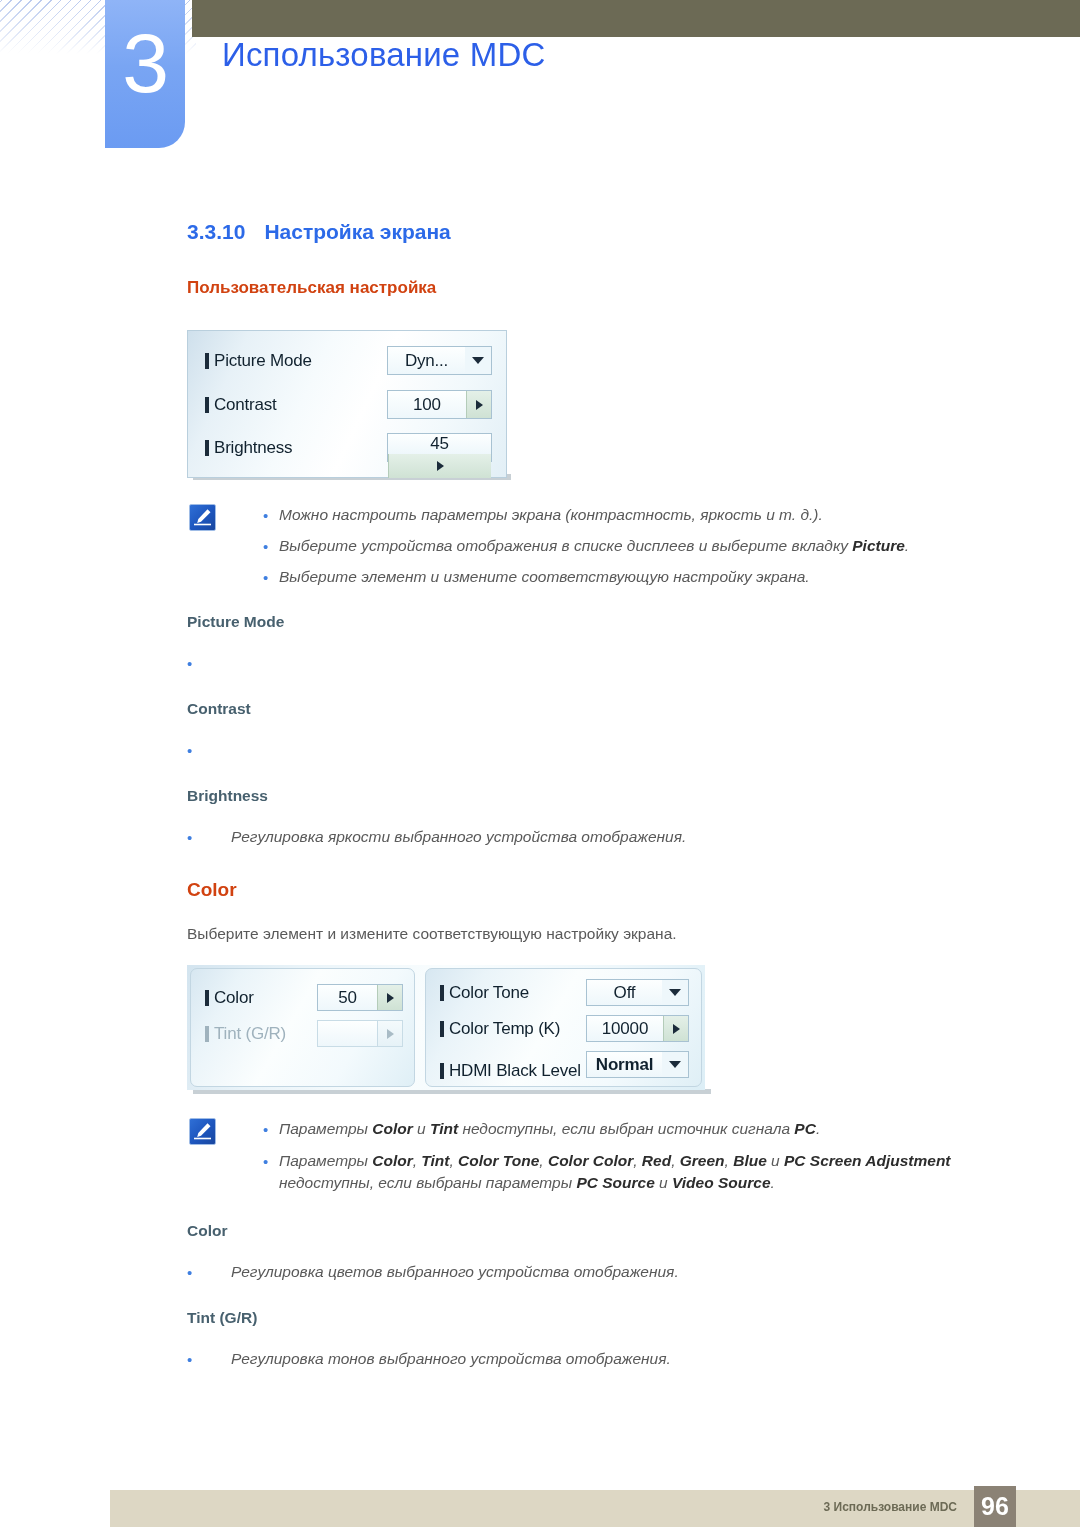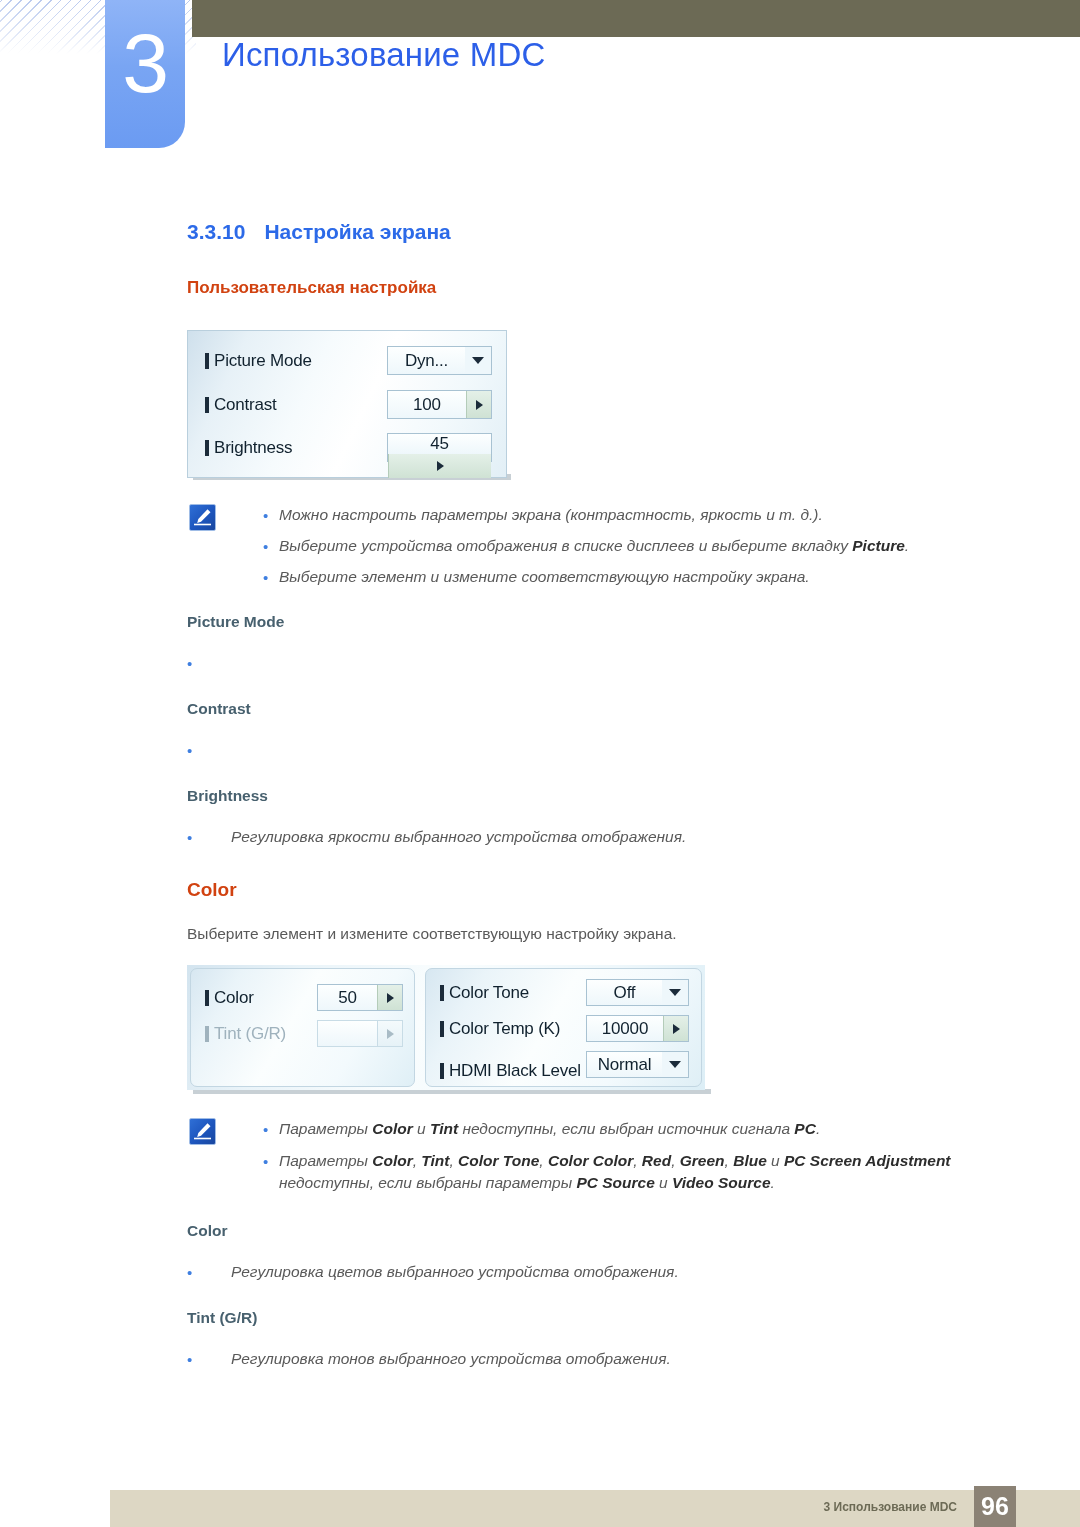--- a/index.html
+++ b/index.html
@@ -299,21 +299,21 @@
       <span class="val">10000</span>
       <span class="spin">
           <span class="tri-right"></span>
         </span>
     </div>
 
     <div class="mdc-row" style="left:14px;top:86px;margin-top:6px;">
       <span class="mdc-mark"></span>
       <span class="mdc-label">HDMI Black Level</span>
     </div>
-    <div class="mdc-field" style="left:160px;top:82px;width:103px;height:27px;">
+    <div class="mdc-field" style="left:160px;top:82px;width:103px;height:27px;font-weight:bold;">
       <span class="val">Normal</span>
       <span class="drop">
           <span class="tri-down"></span>
         </span>
     </div>
   </div>
 </div>
 
 <div class="note-icon" style="left:189px;top:1118px;">
   <svg viewBox="0 0 25 25" aria-hidden="true">

